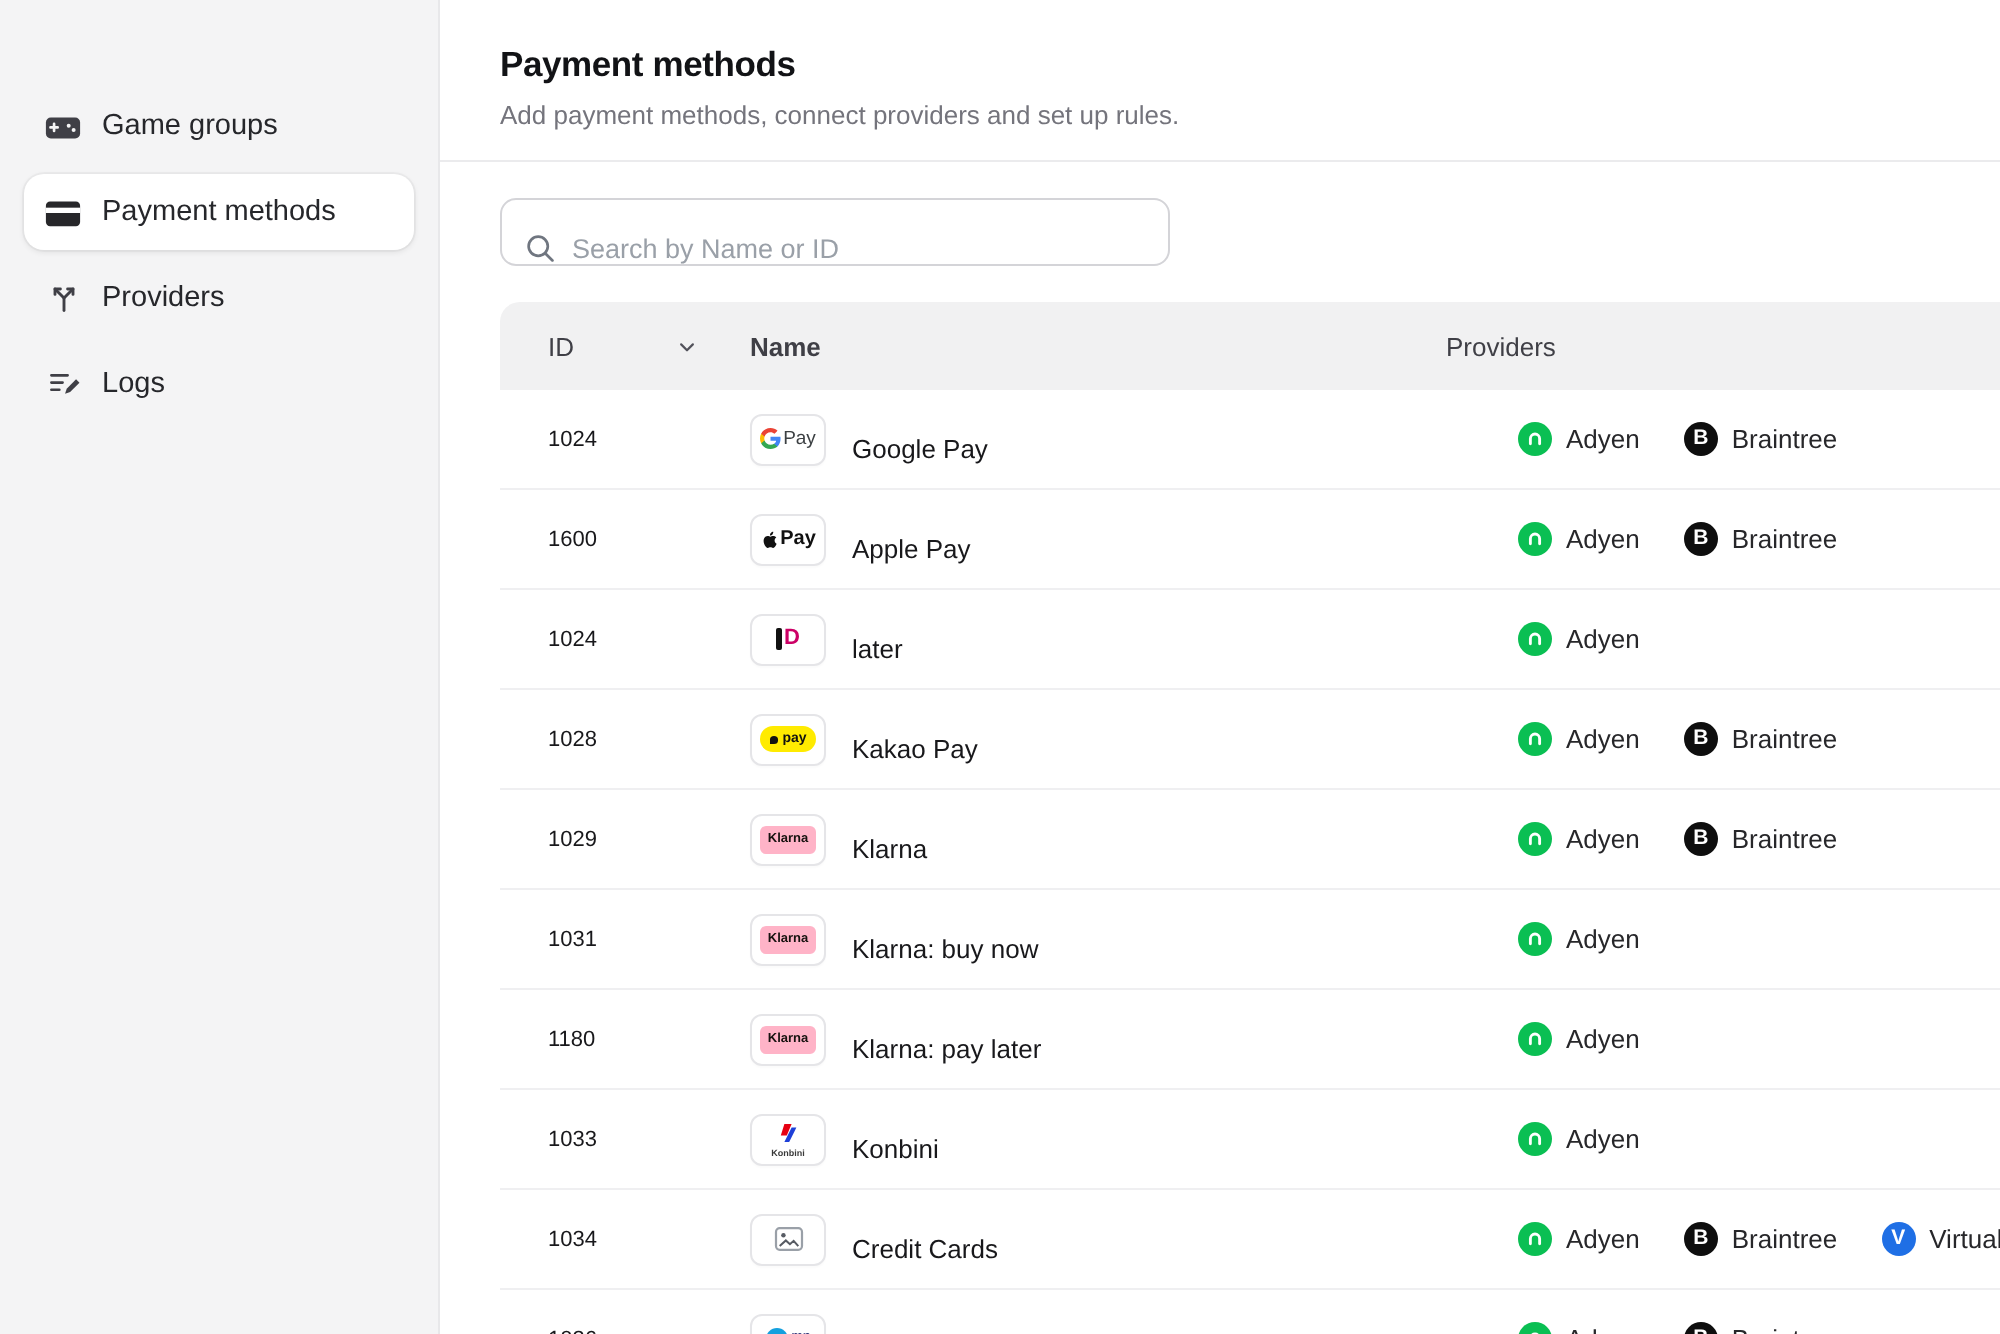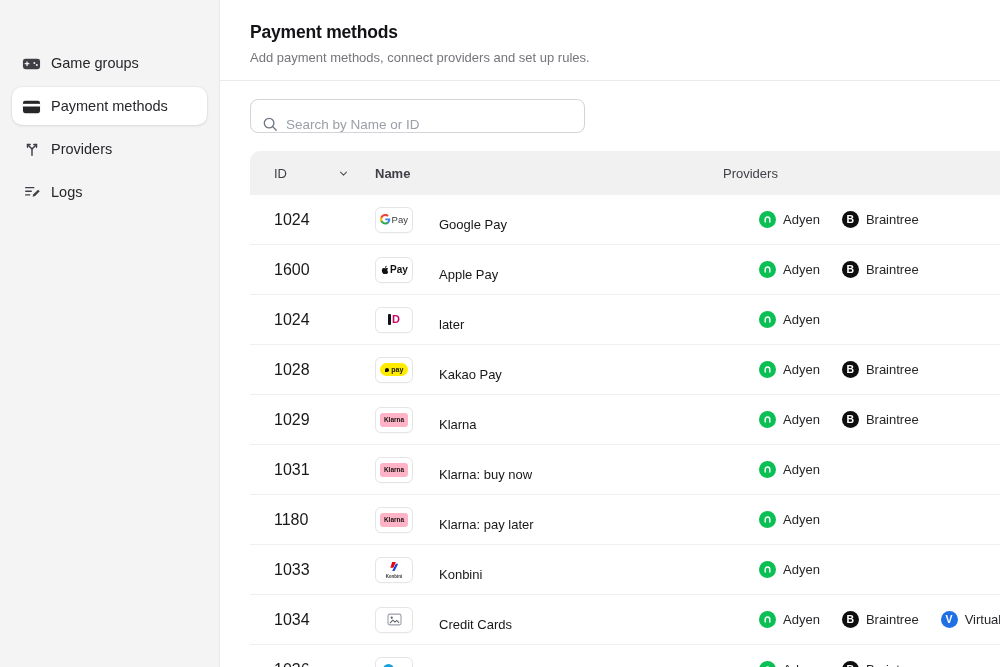--- a/index.html
+++ b/index.html
@@ -64,22 +64,22 @@
     background:#f1f1f2; border-radius:10px 10px 0 0;
     font-size:13px; color:#3f3f46; font-weight:500;
   }
   .h-id { width:101px; display:flex; align-items:center; }
   .h-id .sort-chevron { margin-left:50px; display:flex; cursor:pointer; }
   .h-name { width:348px;font-weight:bold; }
   .t-row {
     display:flex; align-items:center; height:50px; padding-left:24px;
     border-bottom:1px solid #efeff1; background:#fff; cursor:pointer;
   }
-  .c-id { width:101px; font-size:16px; color:#18181b; }
-  .c-name { width:348px; display:flex; align-items:center; gap:26px; }
+  .c-id { width:101px; font-size:11px; color:#18181b; }
+  .c-name { width:348px; display:flex; align-items:center; gap:13px; }
   .name-label { font-size:13px; color:#18181b;margin-top:10px; }
   .logo-badge {
     width:38px; height:26px; border:1px solid #e5e5e8; border-radius:6px; background:#fff;
     display:flex; align-items:center; justify-content:center; overflow:hidden;
     box-shadow:0 1px 1px rgba(0,0,0,.02);
   }
   .c-prov { display:flex; gap:22px;padding-left:36px; }
   .prov { display:flex; align-items:center; gap:7px; }
   .prov-dot {
     width:17px; height:17px; border-radius:50%;

